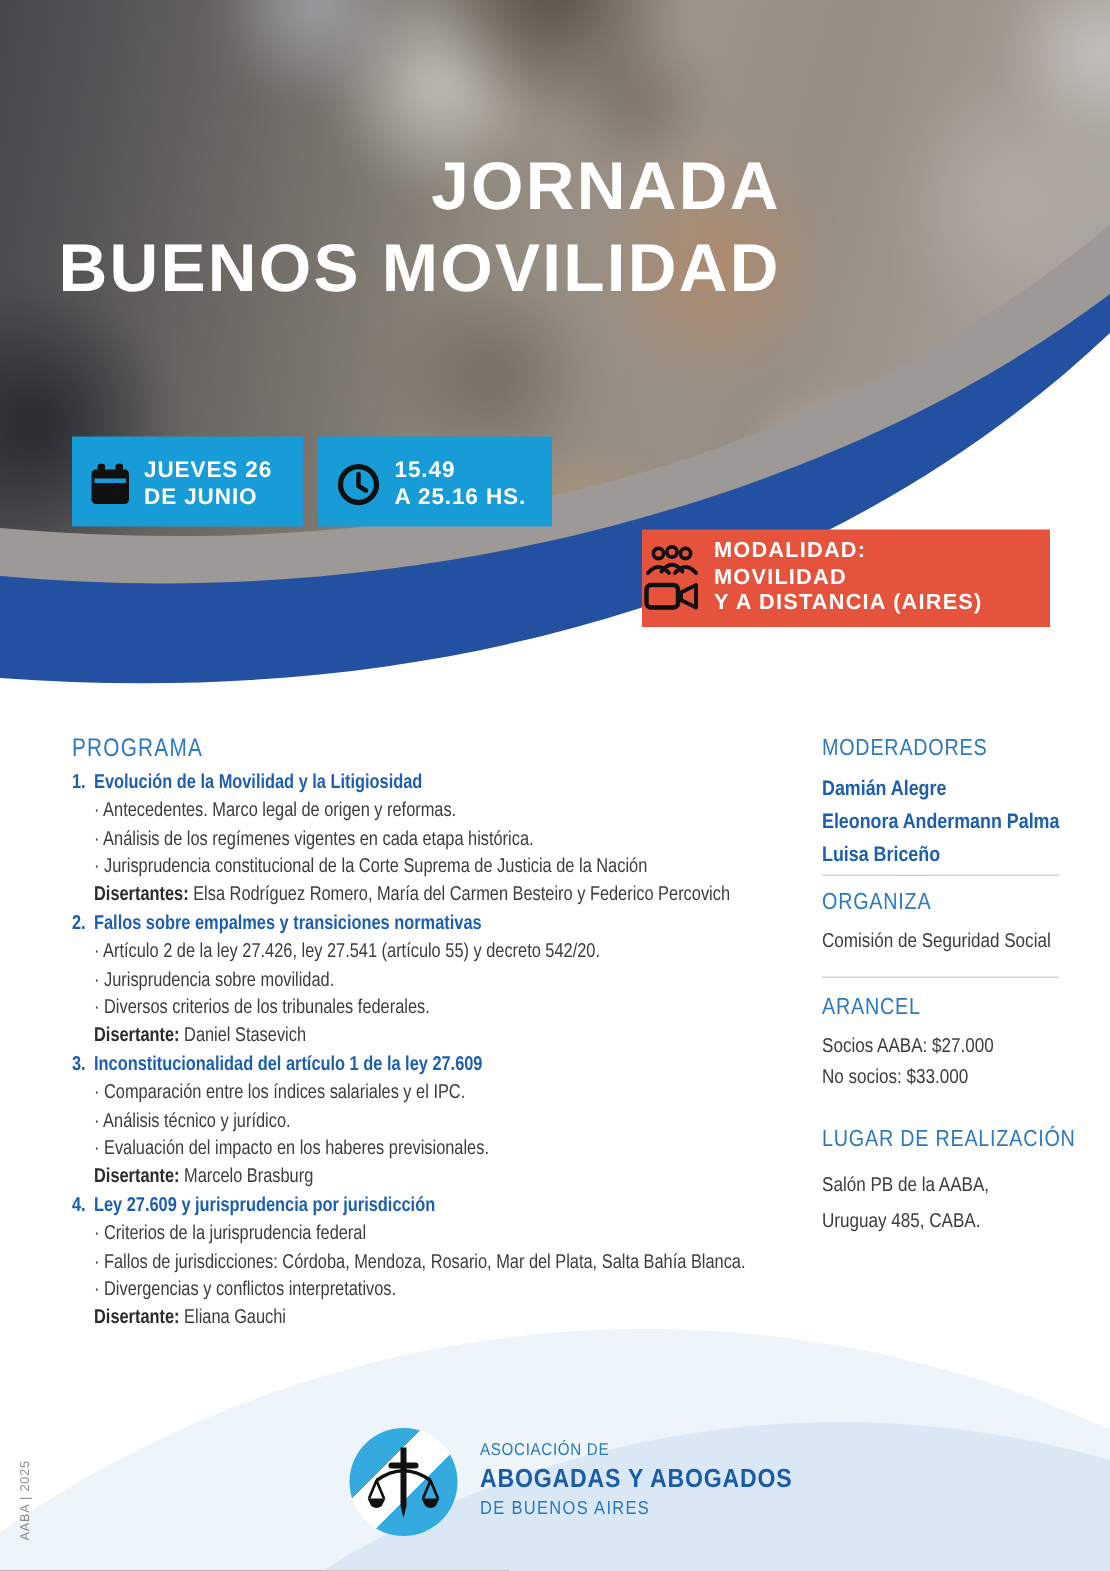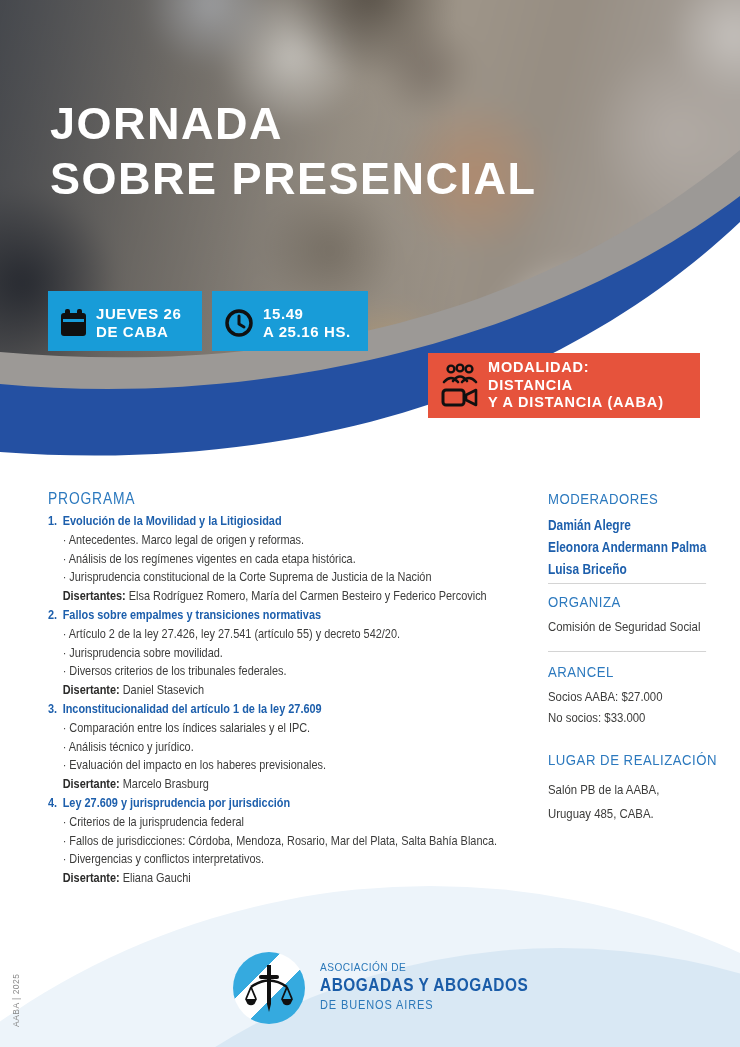--- a/index.html
+++ b/index.html
@@ -21,31 +21,31 @@
       radial-gradient(circle 70px at 57% 18%, rgba(120,110,100,.8), rgba(120,110,100,0) 70%),
       radial-gradient(circle 95px at 45% 52%, rgba(126,117,104,.9), rgba(126,117,104,0) 70%),
       radial-gradient(circle 110px at 52% 76%, rgba(201,168,120,.95), rgba(201,168,120,0) 70%),
       radial-gradient(circle 110px at 74% 68%, rgba(217,213,207,.95), rgba(217,213,207,0) 70%),
       radial-gradient(circle 120px at 88% 30%, rgba(179,172,166,.9), rgba(179,172,166,0) 70%),
       radial-gradient(circle 90px at 95% 12%, rgba(200,196,192,.9), rgba(200,196,192,0) 70%),
       radial-gradient(circle 100px at 82% 88%, rgba(196,184,168,.9), rgba(196,184,168,0) 70%),
       linear-gradient(105deg,#5c6066 0%,#8b857c 25%,#a39a8d 45%,#968d82 65%,#a8a29c 85%,#b5b0aa 100%);}
   .shade{position:absolute;inset:0;background:linear-gradient(90deg,rgba(24,27,34,.40),rgba(24,27,34,.16) 38%,rgba(24,27,34,0) 62%);}
   .swoosh{position:absolute;left:0;top:0;z-index:2;}
-  .title{position:absolute;left:50px;top:96px;z-index:3;margin:0;color:#fff;
-         font-size:45px;font-weight:700;line-height:55px;letter-spacing:1.5px;}
+  .title{position:absolute;left:39px;top:96px;z-index:3;margin:0;color:#fff;
+         font-size:45px;font-weight:700;line-height:55px;letter-spacing:1.5px;text-align:right;}
   .title span{display:block;}
   .badges{position:absolute;left:48px;top:291px;z-index:3;display:flex;gap:10px;}
   .badge{height:60px;background:#189CD8;display:flex;align-items:center;padding:4px 10px 0 12px;box-sizing:border-box;}
   .badge-date{width:154px;}.badge-time{width:156px;}
   .badge .bicon{flex:none;margin-right:9px;}
   .badge-text{color:#fff;font-weight:700;font-size:15px;line-height:18px;letter-spacing:.6px;}
   .badge-text span{display:block;}
   .modality{position:absolute;left:428px;top:353px;width:272px;height:65px;background:#E6533C;z-index:4;
-            display:flex;align-items:center;padding-left:13px;box-sizing:border-box;}
+            display:flex;align-items:center;padding-left:1px;box-sizing:border-box;}
   .modality .micon{flex:none;margin-right:9px;}
   .modality-text{color:#fff;font-weight:700;font-size:14.5px;line-height:17.5px;letter-spacing:.8px;}
   .modality-text span{display:block;}
   
   .left-col{position:absolute;left:48px;top:489px;width:575px;z-index:3;
             transform:scaleX(.815);transform-origin:0 0;color:#3C3C3B;}
   .col-heading{margin:0 0 3px 0;color:#2C79BE;font-size:17px;font-weight:500;letter-spacing:1px;line-height:20px;}
   .pline{font-size:13.4px;line-height:18.8px;}
   .pt{display:flex;color:#1D5FAC;font-weight:700;}
   .pnum{width:18px;flex:none;}
@@ -88,33 +88,33 @@
   <div class="hero">
     <div class="photo"></div>
     <div class="shade"></div>
     <svg class="swoosh" width="740" height="480" viewBox="0 0 740 480" preserveAspectRatio="none">
       <path d="M0,352 C250,374 520,332 740,150 L740,480 L0,480 Z" fill="#9C9996"></path>
       <path d="M0,384 C280,410 560,332 740,196 L740,480 L0,480 Z" fill="#2450A2"></path>
       <path d="M0,452 C300,474 560,392 740,222 L740,480 L0,480 Z" fill="#FFFFFF"></path>
     </svg>
     <h1 class="title">
       <span>JORNADA</span>
-      <span>SOBRE PRESENCIAL</span>
+      <span>BUENOS MOVILIDAD</span>
     </h1>
     <div class="badges">
       <div class="badge badge-date">
         <svg class="bicon" width="27" height="29" viewBox="0 0 27 29">
           <rect x="1" y="4" width="25" height="23" rx="3" fill="#101010"></rect>
           <rect x="5" y="0" width="5" height="9" rx="2" fill="#101010"></rect>
           <rect x="17" y="0" width="5" height="9" rx="2" fill="#101010"></rect>
           <rect x="3" y="10" width="21" height="3" fill="#189CD8"></rect>
         </svg>
         <div class="badge-text">
           <span>JUEVES 26</span>
-          <span>DE CABA</span>
+          <span>DE JUNIO</span>
         </div>
       </div>
       <div class="badge badge-time">
         <svg class="bicon" width="30" height="30" viewBox="0 0 30 30">
           <circle cx="15" cy="15" r="12" fill="none" stroke="#101010" stroke-width="3.5"></circle>
           <path d="M15 8 L15 16 L20 19" fill="none" stroke="#101010" stroke-width="3" stroke-linecap="round" stroke-linejoin="round"></path>
         </svg>
         <div class="badge-text">
           <span>15.49</span>
           <span>A 25.16 HS.</span>
@@ -125,22 +125,22 @@
       <svg class="micon" width="38" height="46" viewBox="0 0 38 46">
         <circle cx="10" cy="6" r="3.4" fill="none" stroke="#101010" stroke-width="2.4"></circle>
         <circle cx="19" cy="5" r="3.4" fill="none" stroke="#101010" stroke-width="2.4"></circle>
         <circle cx="28" cy="6" r="3.4" fill="none" stroke="#101010" stroke-width="2.4"></circle>
         <path d="M3 19 q7 -8 14 0 M12 18 q7 -9 14 0 M21 19 q7 -8 14 0" fill="none" stroke="#101010" stroke-width="2.6" stroke-linecap="round"></path>
         <rect x="2" y="27" width="21" height="15" rx="3" fill="none" stroke="#101010" stroke-width="3"></rect>
         <path d="M25 32 L35 27 L35 42 L25 37 Z" fill="none" stroke="#101010" stroke-width="2.6" stroke-linejoin="round"></path>
       </svg>
       <div class="modality-text">
         <span>MODALIDAD:</span>
-        <span>DISTANCIA</span>
-        <span>Y A DISTANCIA (AABA)</span>
+        <span>MOVILIDAD</span>
+        <span>Y A DISTANCIA (AIRES)</span>
       </div>
     </div>
   </div>
 
   <div class="left-col">
     <h2 class="col-heading">PROGRAMA</h2>
 
     <div class="pitem">
       <div class="pline pt">
           <span class="pnum">1.</span>

